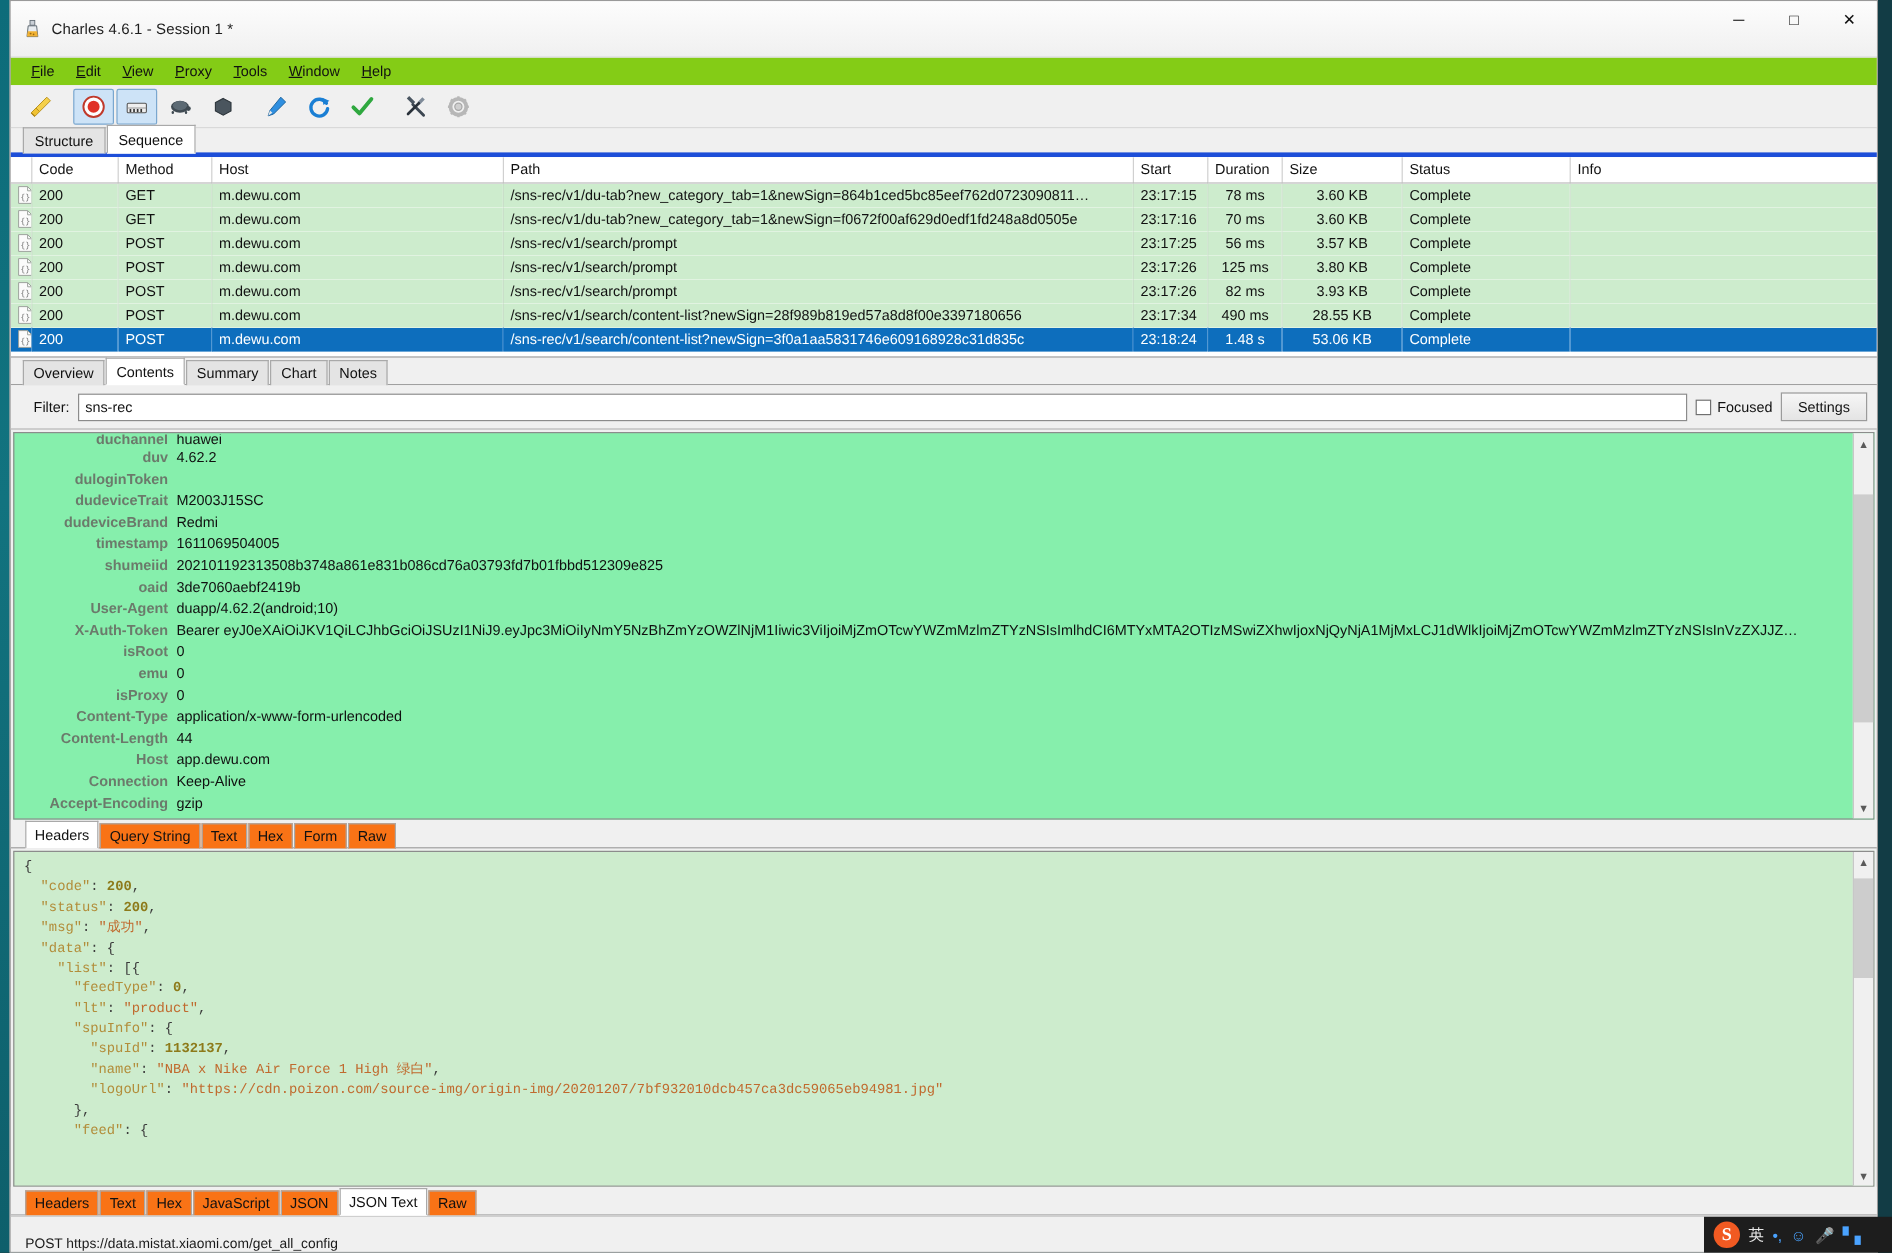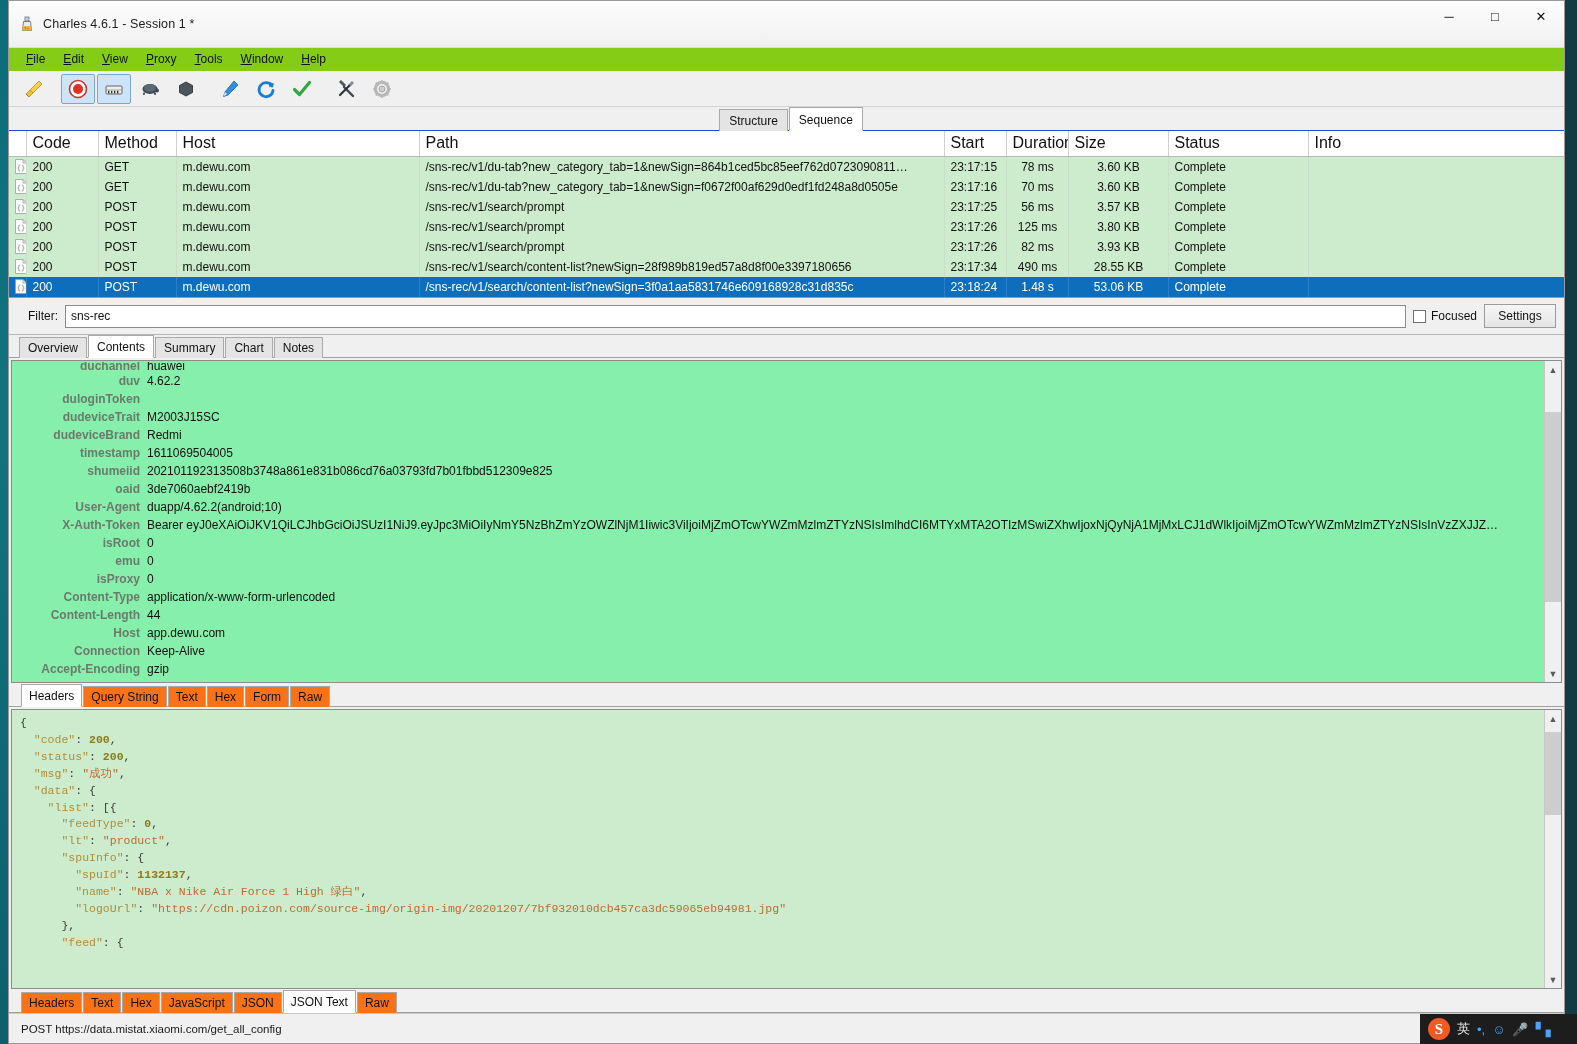--- a/index.html
+++ b/index.html
@@ -89,22 +89,21 @@
   }
   .tbtn.sel { background: #cde3f7; border-color: #7aa7cf; }
   .tb-sep { width: 6px; }
 
   
   #session-tabs {
     height: 24px; min-height:24px;
     background: #f0f0f0;
     display: flex; align-items: flex-end;
     padding-left: 10px;
-    border-bottom: 1px solid #1d4ed8;
-    justify-content: center;
+    border-bottom: 4px solid #1d4ed8;
   }
   .stab {
     font-size: 12px; color:#111;
     padding: 4px 9px 3px 9px;
     border: 1px solid #a9a9a9;
     border-bottom: none;
     background: #e4e4e4;
     margin-right: 1px;
     position: relative; top: 1px;
     cursor: default;
@@ -127,21 +126,21 @@
   }
   table.reqtable {
     border-collapse: collapse;
     width: 1555px;
     table-layout: fixed;
     font-size: 12px;
   }
   table.reqtable th {
     background: #ffffff;
     font-weight: normal;
-    font-size: 16px;
+    font-size: 12px;
     color: #111;
     text-align: left;
     padding: 3px 5px 4px 6px;
     border-right: 1px solid #d0d0d0;
     border-bottom: 1px solid #b9b9b9;
     height: 21px;
     white-space: nowrap;
     overflow: hidden;
   }
   table.reqtable td {
@@ -337,21 +336,21 @@
   .j-punct { color: #3b3b3b; }
   .j-key   { color: #b28d3a; }
   .j-str   { color: #c06a2e; }
   .j-num   { color: #8d7a1a; font-weight: bold; }
 
   
   #statusbar {
     height: 30px; min-height:30px;
     background: #f0f0f0;
     border-top: 1px solid #c8c8c8;
-    display:flex; align-items:center;
+    display:flex; align-items:flex-end;
     position: relative;
   }
   #status-text {
     font-size: 11.5px; color: #1a1a1a;
     margin-left: 12px;
   }
   #recording-box {
     position:absolute; right: 6px; bottom: 0px;
     border: 1px solid #a8a8a8;
     background: #f0f0f0;
@@ -646,38 +645,38 @@
             <td class="num">1.48 s</td>
             <td class="num">53.06 KB</td>
             <td>Complete</td>
             <td></td>
           </tr>
         </tbody>
     </table>
     <div id="table-rest" style="position:absolute;left:0;right:0;bottom:0;height:0;background:#cdeccd;"></div>
   </div>
 
+  <div id="detail-tabs">
+    <div class="dtab">Overview</div>
+    <div class="dtab active">Contents</div>
+    <div class="dtab">Summary</div>
+    <div class="dtab">Chart</div>
+    <div class="dtab">Notes</div>
+  </div>
+
   <div id="filterbar">
     <span id="filter-label">Filter:</span>
     <input id="filter-input" type="text" value="sns-rec" style="">
     <label class="chk-wrap">
       <span class="chk"></span>
       <span>Focused</span>
     </label>
     <button id="btn-settings">Settings</button>
   </div>
 
-  <div id="detail-tabs">
-    <div class="dtab">Overview</div>
-    <div class="dtab active">Contents</div>
-    <div class="dtab">Summary</div>
-    <div class="dtab">Chart</div>
-    <div class="dtab">Notes</div>
-  </div>
-
   <div id="req-pane">
     <div id="req-headers">
         <div class="hrow clipped">
           <div class="hname">duchannel</div>
           <div class="hval">huawei</div>
         </div>
         <div class="hrow">
           <div class="hname">duv</div>
           <div class="hval">4.62.2</div>
         </div>

